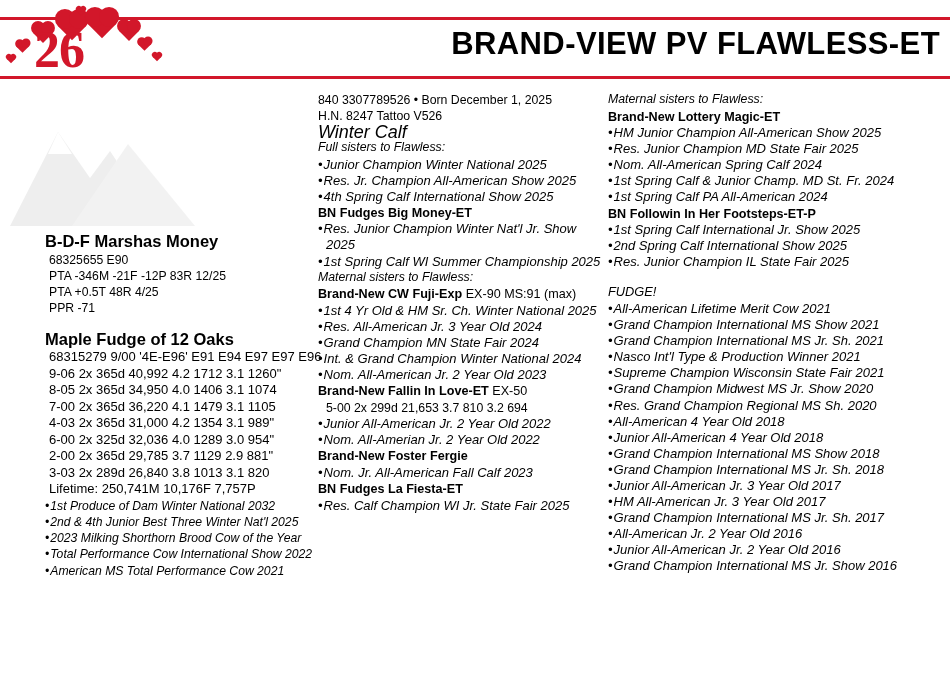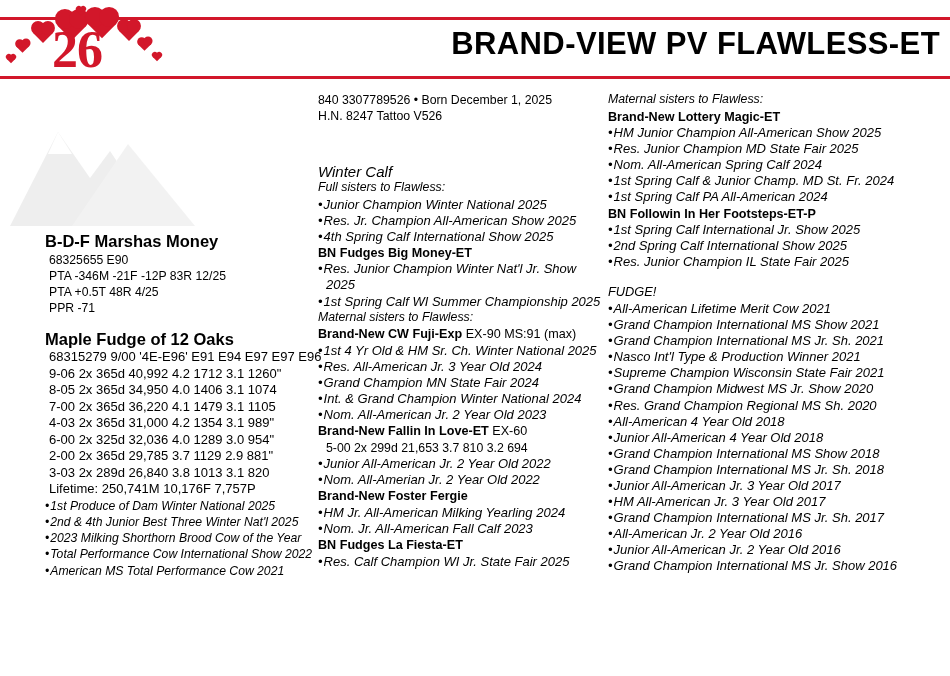--- a/index.html
+++ b/index.html
@@ -36,21 +36,21 @@
     left: 150px; top: 26px;
     width: 790px;
     text-align: right;
     font-size: 31px;
     font-weight: bold;
     letter-spacing: 0.4px;
     color: #000;
   }
   .lot-number {
     position: absolute;
-    left: 52px; top: 20px;
+    left: 34px; top: 20px;
     font-size: 52px;
     font-weight: bold;
     color: #d2172a;
     font-family: "Liberation Serif", serif;
     letter-spacing: -1px;
   }
   
   .hearts {
     position: absolute;
     left: 0; top: 0;
@@ -125,23 +125,22 @@
     line-height: 16.2px;
   }
   .ital-list div::before { content: "•"; margin-right: 1px; }
 
   .plain-line {
     font-size: 12.3px;
     line-height: 16px;
   }
   .ital-line {
     font-style: italic;
-    font-size: 15px;
+    font-size: 18px;
     line-height: 16px;
-    margin-top: 40px;
   }
   .section-head {
     font-style: italic;
     font-size: 12.3px;
     margin-bottom: 1px;
   }
   .bold-name {
     font-weight: bold;
     font-size: 12.6px;
     line-height: 16.5px;
@@ -217,21 +216,21 @@
     <div>9-06  2x  365d  40,992  4.2  1712  3.1  1260"</div>
     <div>8-05  2x  365d  34,950  4.0  1406  3.1  1074</div>
     <div>7-00  2x  365d  36,220  4.1  1479  3.1  1105</div>
     <div>4-03  2x  365d  31,000  4.2  1354  3.1  989"</div>
     <div>6-00  2x  325d  32,036  4.0  1289  3.0  954"</div>
     <div>2-00  2x  365d  29,785  3.7  1129  2.9  881"</div>
     <div>3-03  2x  289d  26,840  3.8  1013  3.1  820</div>
     <div>Lifetime:  250,741M  10,176F  7,757P</div>
   </div>
   <div class="ital-list">
-    <div>1st Produce of Dam Winter National 2025</div>
+    <div>1st Produce of Dam Winter National 2032</div>
     <div>2nd &amp; 4th Junior Best Three Winter Nat'l 2025</div>
     <div>2023 Milking Shorthorn Brood Cow of the Year</div>
     <div>Total Performance Cow International Show 2022</div>
     <div>American MS Total Performance Cow 2021</div>
   </div>
 </div>
 
 <div class="col col2">
   <div class="plain-line">840 3307789526  •  Born December 1, 2025</div>
   <div class="plain-line">H.N. 8247  Tattoo V526</div>
@@ -262,32 +261,31 @@
     <div class="bullets">
       <div>1st 4 Yr Old &amp; HM Sr. Ch. Winter National 2025</div>
       <div>Res. All-American Jr. 3 Year Old 2024</div>
       <div>Grand Champion MN State Fair 2024</div>
       <div>Int. &amp; Grand Champion Winter National 2024</div>
       <div>Nom. All-American Jr. 2 Year Old 2023</div>
     </div>
   </div>
 
   <div>
-    <div class="bold-name"><span>Brand-New Fallin In Love-ET</span><span class="suffix"> EX-60</span></div>
+    <div class="bold-name"><span>Brand-New Fallin In Love-ET</span><span class="suffix"> EX-50</span></div>
     <div class="indent-data">5-00   2x   299d  21,653  3.7  810  3.2  694</div>
     <div class="bullets">
       <div>Junior All-American Jr. 2 Year Old 2022</div>
       <div>Nom. All-Amerian Jr. 2 Year Old 2022</div>
     </div>
   </div>
 
   <div>
     <div class="bold-name">Brand-New Foster Fergie</div>
     <div class="bullets">
-      <div>HM Jr. All-American Milking Yearling 2024</div>
       <div>Nom. Jr. All-American Fall Calf 2023</div>
     </div>
   </div>
 
   <div>
     <div class="bold-name">BN Fudges La Fiesta-ET</div>
     <div class="bullets">
       <div>Res. Calf Champion WI Jr. State Fair 2025</div>
     </div>
   </div>

